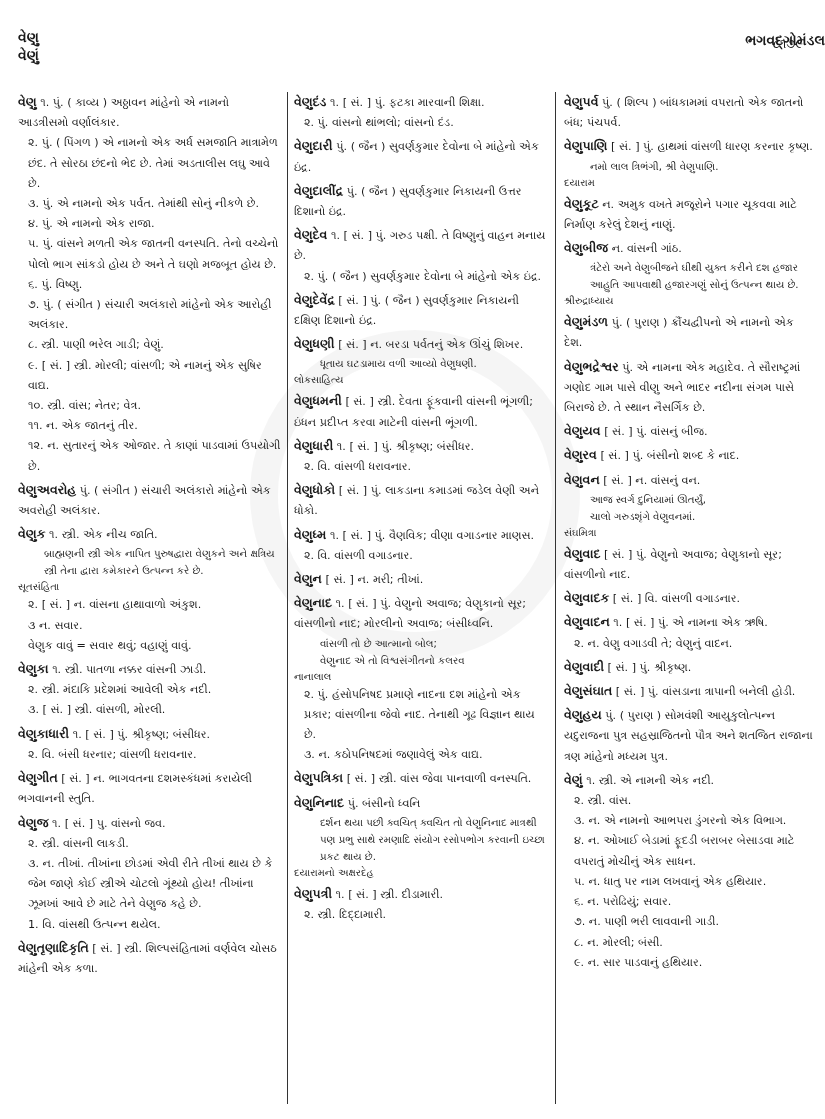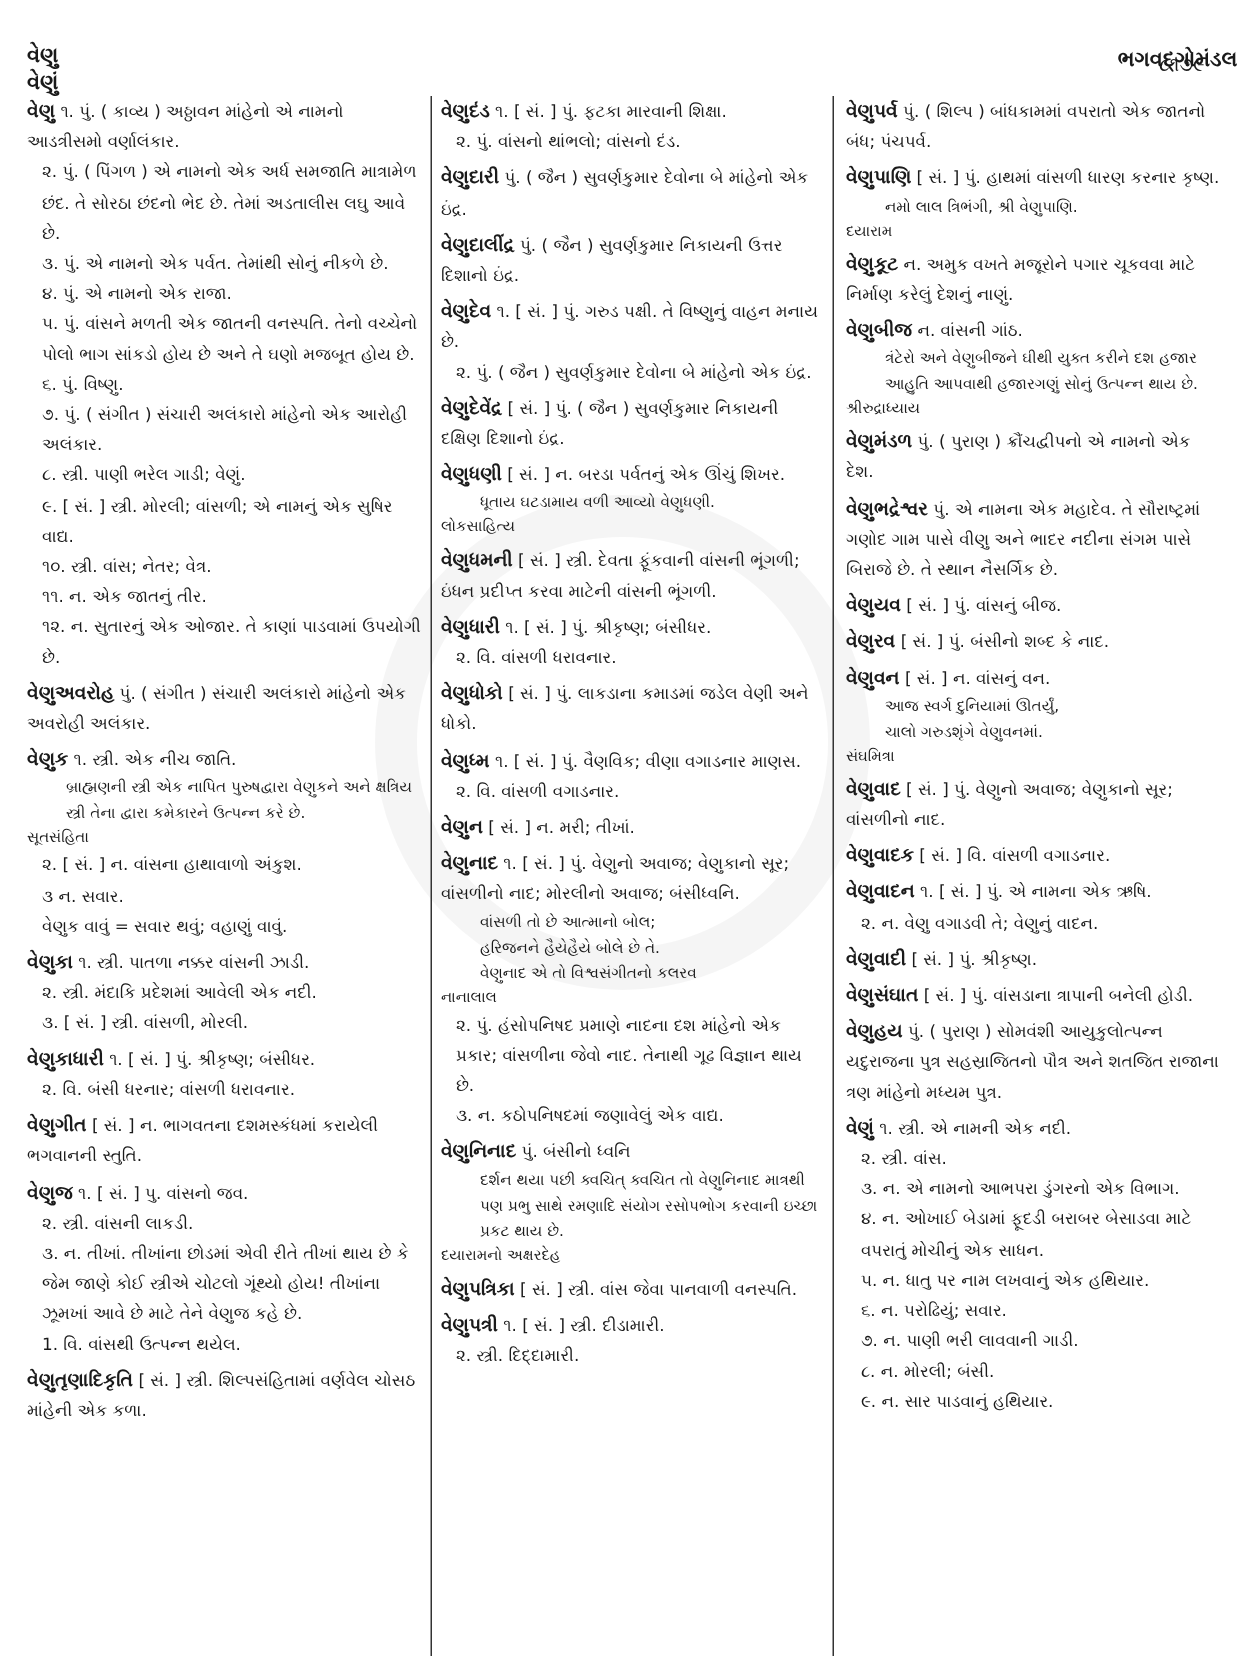--- a/index.html
+++ b/index.html
@@ -4,21 +4,21 @@
 <style>
   html, body { margin:0; padding:0; background:#ffffff; }
   body { width:825px; height:1119px; overflow:hidden; position:relative;
          font-family:"DejaVu Sans", sans-serif; color:#1a1a1a; }
   .page { position:absolute; left:0; top:0; width:825px; height:1119px; }
   .header { position:absolute; left:0; top:14px; width:825px; height:50px; }
   .guide { position:absolute; left:18px; top:14px; font-weight:bold; font-size:14px; line-height:18px; }
   .title { position:absolute; left:0; right:0; top:18px; text-align:right; font-size:14px; font-weight:bold; }
   .pageno { position:absolute; right:22px; top:22px; font-size:13px; }
   .cols { position:absolute; left:18px; top:64px; width:795px; height:1040px; display:flex; }
-  .col { font-size:11.2px; line-height:20.2px; overflow:hidden; }
+  .col { font-size:11.2px; line-height:20.2px; overflow:hidden;margin-top:28px; }
   .c1 { width:266px; padding-right:6px; border-right:1.5px solid #333; }
   .c2 { width:258px; padding:0 6px; border-right:1.5px solid #333; }
   .c3 { width:252px; padding-left:8px; }
   .entry { margin:0 0 3px 0; }
   .hw { font-weight:bold; font-size:12.5px; }
   .sense { padding-left:10px; }
   .quote { padding-left:26px; font-size:10.2px; line-height:17px; }
   .attr { text-align:left; font-size:10px; line-height:16px; }
   .watermark { position:absolute; left:250px; top:330px; width:330px; height:330px;
                border-radius:50%; border:28px solid rgba(0,0,0,0.04); box-sizing:border-box; pointer-events:none; }
@@ -121,33 +121,32 @@
         <div class="entry">
           <div><span class="hw">વેણુધ્મ</span> <span>૧. [ સં. ] પું. વૈણવિક; વીણા વગાડનાર માણસ.</span></div>
           <div class="sense">૨. વિ. વાંસળી વગાડનાર.</div>
         </div>
         <div class="entry">
           <div><span class="hw">વેણુન</span> <span>[ સં. ] ન. મરી; તીખાં.</span></div>
         </div>
         <div class="entry">
           <div><span class="hw">વેણુનાદ</span> <span>૧. [ સં. ] પું. વેણુનો અવાજ; વેણુકાનો સૂર; વાંસળીનો નાદ; મોરલીનો અવાજ; બંસીધ્વનિ.</span></div>
           <div class="quote">વાંસળી તો છે આત્માનો બોલ;</div>
-          <div class="quote">હરિજનને હૈયેહૈયે બોલે છે તે.</div>
           <div class="quote">વેણુનાદ એ તો વિશ્વસંગીતનો કલરવ</div>
           <div class="attr">નાનાલાલ</div>
           <div class="sense">૨. પું. હંસોપનિષદ પ્રમાણે નાદના દશ માંહેનો એક પ્રકાર; વાંસળીના જેવો નાદ. તેનાથી ગૂઢ વિજ્ઞાન થાય છે.</div>
           <div class="sense">૩. ન. કઠોપનિષદમાં જણાવેલું એક વાદ્ય.</div>
         </div>
         <div class="entry">
+          <div><span class="hw">વેણુપત્રિકા</span> <span>[ સં. ] સ્ત્રી. વાંસ જેવા પાનવાળી વનસ્પતિ.</span></div>
+        </div>
+        <div class="entry">
           <div><span class="hw">વેણુનિનાદ</span> <span>પું. બંસીનો ધ્વનિ</span></div>
           <div class="quote">દર્શન થયા પછી ક્વચિત્ ક્વચિત તો વેણુનિનાદ માત્રથી પણ પ્રભુ સાથે રમણાદિ સંયોગ રસોપભોગ કરવાની ઇચ્છા પ્રકટ થાય છે.</div>
           <div class="attr">દયારામનો અક્ષરદેહ</div>
-        </div>
-        <div class="entry">
-          <div><span class="hw">વેણુપત્રિકા</span> <span>[ સં. ] સ્ત્રી. વાંસ જેવા પાનવાળી વનસ્પતિ.</span></div>
         </div>
         <div class="entry">
           <div><span class="hw">વેણુપત્રી</span> <span>૧. [ સં. ] સ્ત્રી. દીડામારી.</span></div>
           <div class="sense">૨. સ્ત્રી. દિદ્દામારી.</div>
         </div>
       </div>
     <div class="col c3">
         <div class="entry">
           <div><span class="hw">વેણુપર્વ</span> <span>પું. ( શિલ્પ ) બાંધકામમાં વપરાતો એક જાતનો બંધ; પંચપર્વ.</span></div>
         </div>

